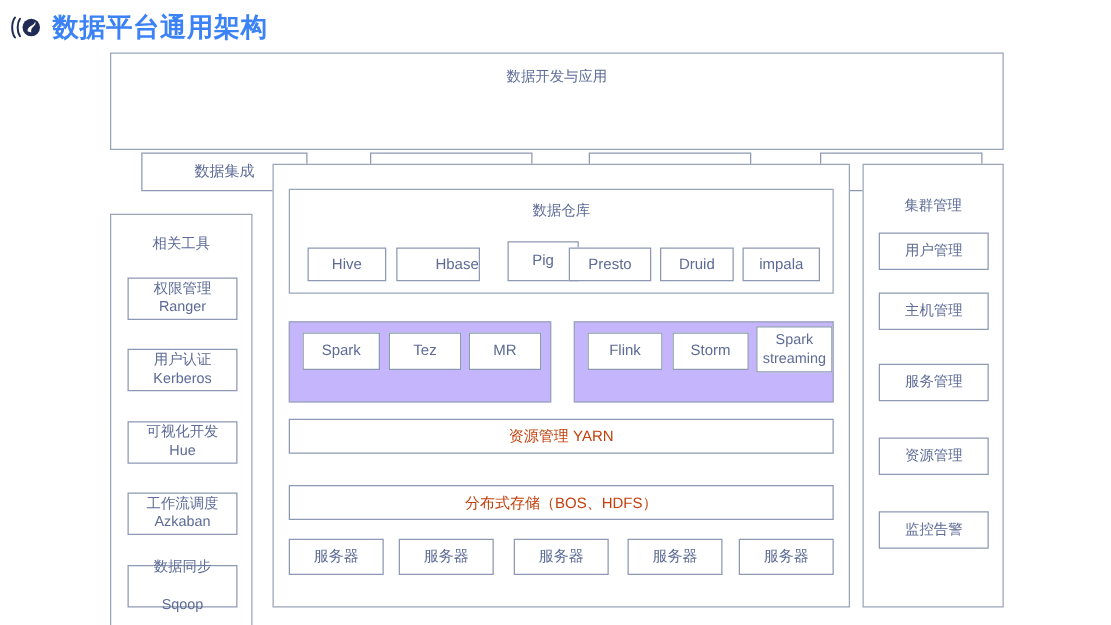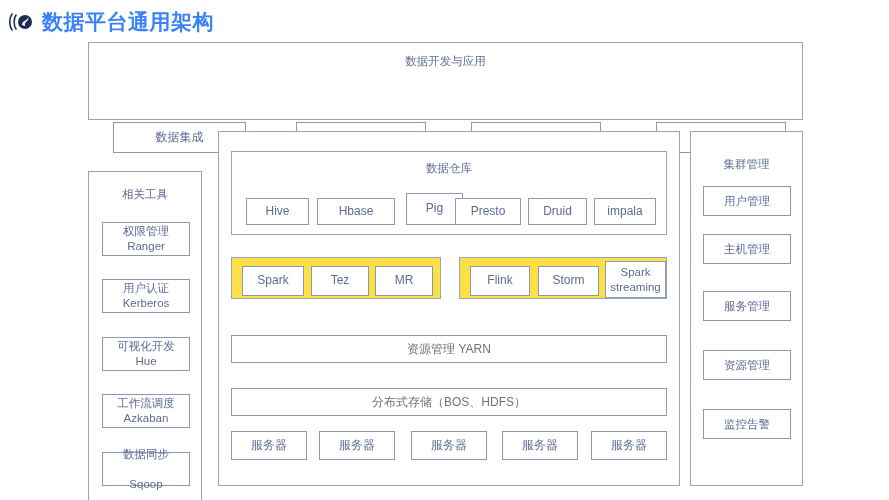--- a/index.html
+++ b/index.html
@@ -92,37 +92,37 @@
     background: #fff;
   }
   #warehouse-panel .panel-title { margin-top: 9px; }
   .wh-box { top: 46px; height: 27px; font-size: 12px; }
 
   
   .compute-panel {
     position: absolute;
     border: 1px solid #9aa4b8;
     box-sizing: border-box;
-    background: #fde047;
+    background: #c4b5fd;
     top: 125px;
-    height: 42px;
+    height: 65px;
   }
   #batch-panel { left: 12px; width: 210px; }
   #stream-panel { left: 240px; width: 208px; }
   .cp-box { top: 8px; height: 30px; font-size: 12px; }
 
   
   .wide-bar {
     position: absolute;
     left: 12px; width: 436px; height: 28px;
     border: 1px solid #8d99b3;
     box-sizing: border-box;
     background: #fff;
     display: flex; align-items: center; justify-content: center;
-    font-size: 12px; color: #737373; white-space: nowrap;
+    font-size: 12px; color: #c2410c; white-space: nowrap;
   }
   #yarn-bar { top: 203px; }
   #storage-bar { top: 256px; }
 
   
   .server-box { top: 299px; height: 29px; font-size: 12px; }
 </style>
 </head>
 <body>
 
@@ -179,21 +179,21 @@
 </div>
 
 <div class="panel" id="center-panel">
 
   <div id="warehouse-panel">
     <div class="panel-title">数据仓库</div>
 
     <div class="box wh-box" style="left:14px;width:63px;">
       <span>Hive</span>
     </div>
-    <div class="box wh-box" style="left:85px;width:78px;">
+    <div class="box wh-box" style="left:85px;width:67px;align-items:flex-end;">
       <span>Hbase</span>
     </div>
     <div class="box wh-box" style="left:174px;width:57px;top:41px;height:32px;">
       <span>Pig</span>
     </div>
     <div class="box wh-box" style="left:223px;width:66px;">
       <span>Presto</span>
     </div>
     <div class="box wh-box" style="left:296px;width:59px;">
       <span>Druid</span>

